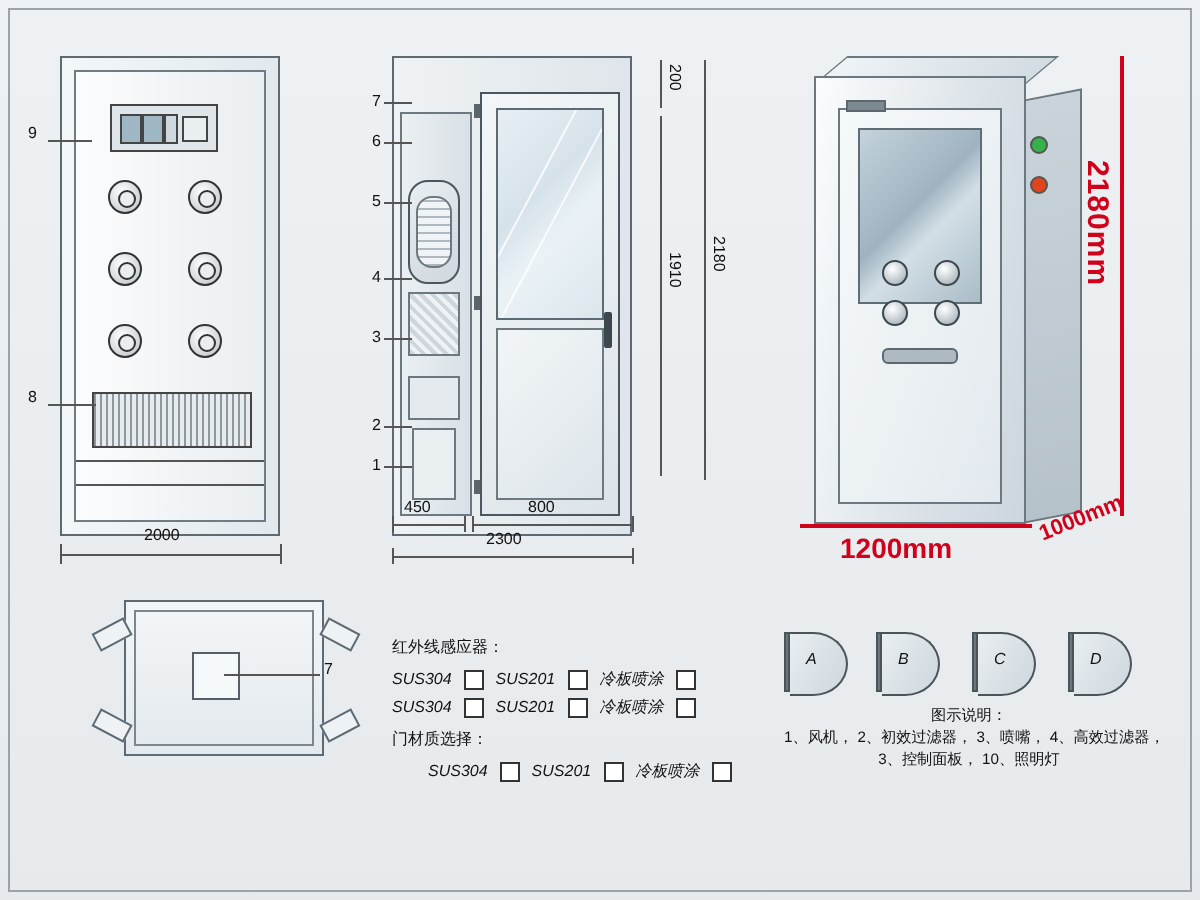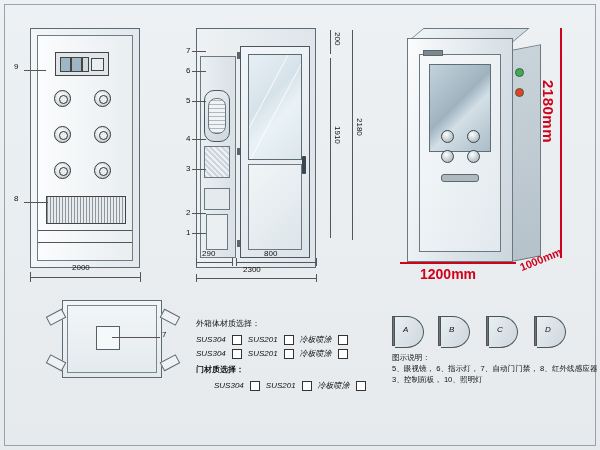--- a/index.html
+++ b/index.html
@@ -66,21 +66,21 @@
   .p3-noz{position:absolute;width:11px;height:11px;border-radius:50%;border:1.2px solid #3b464d;background:radial-gradient(circle at 38% 32%,#fff,#9aa7af);}
   .led{position:absolute;width:7px;height:7px;border-radius:50%;border:1px solid #555;}
 
   
   #matblock{left:196px;top:318px;width:175px;}
   .matrow{display:flex;align-items:center;gap:6px;margin-bottom:3px;}
   .matrow .t{font-size:8px;font-style:italic;color:#111;}
   .sq{display:inline-block;width:8px;height:8px;border:1px solid #333;background:#fff;vertical-align:middle;}
   .head{font-size:8px;color:#111;margin-bottom:2px;}
 
-  #legend{left:392px;top:352px;width:185px;}
+  #legend{left:392px;top:352px;width:185px;text-align:center;}
   #legend div{font-size:7.6px;color:#111;line-height:11px;white-space:nowrap;}
 
   
   .swing{position:absolute;width:34px;height:30px;}
   .swing .post{position:absolute;left:0;top:0;width:3px;height:30px;background:#6b767d;border:1px solid #4a5459;box-sizing:border-box;}
   .swing .leaf{position:absolute;left:3px;top:0;width:28px;height:30px;border:1px solid #4a5459;border-left:none;border-radius:0 60% 60% 0/0 50% 50% 0;background:linear-gradient(120deg,#e9eef1,#cdd7dd);}
   .swing .ltr{position:absolute;left:11px;top:9px;font-size:8px;font-style:italic;color:#111;}
 </style>
 </head>
 <body>
@@ -158,21 +158,21 @@
   <div class="abs vline" style="left:330px;top:30px;height:24px;"></div>
   <div class="abs dim" style="left:333px;top:32px;writing-mode:vertical-rl;">200</div>
   <div class="abs vline" style="left:330px;top:58px;height:180px;"></div>
   <div class="abs dim" style="left:333px;top:126px;writing-mode:vertical-rl;">1910</div>
   <div class="abs vline" style="left:352px;top:30px;height:210px;"></div>
   <div class="abs dim" style="left:355px;top:118px;writing-mode:vertical-rl;">2180</div>
 
   <div class="abs hline" style="left:196px;top:262px;width:36px;"></div>
   <div class="abs vline" style="left:196px;top:258px;height:8px;"></div>
   <div class="abs vline" style="left:232px;top:258px;height:8px;"></div>
-  <div class="abs dim" style="left:202px;top:249px;">290</div>
+  <div class="abs dim" style="left:202px;top:249px;">450</div>
 
   <div class="abs hline" style="left:236px;top:262px;width:80px;"></div>
   <div class="abs vline" style="left:236px;top:258px;height:8px;"></div>
   <div class="abs vline" style="left:316px;top:258px;height:8px;"></div>
   <div class="abs dim" style="left:264px;top:249px;text-align:right;">800</div>
 
   <div class="abs hline" style="left:196px;top:278px;width:120px;"></div>
   <div class="abs vline" style="left:196px;top:274px;height:8px;"></div>
   <div class="abs vline" style="left:316px;top:274px;height:8px;"></div>
   <div class="abs dim" style="left:243px;top:265px;">2300</div>
@@ -208,41 +208,41 @@
   <div class="abs vline" style="left:560px;top:28px;height:230px;background:#d0021b;width:2px;"></div>
   <div class="abs dim red" style="left:540px;top:80px;writing-mode:vertical-rl;font-size:15px;letter-spacing:0.5px;">2180mm</div>
 
   <div class="abs hline" style="left:400px;top:262px;width:116px;background:#d0021b;height:2px;"></div>
   <div class="abs dim red" style="left:420px;top:266px;font-size:14px;">1200mm</div>
 
   <div class="abs dim red" style="left:518px;top:262px;font-size:11px;transform:rotate(-22deg);transform-origin:left top;">1000mm</div>
 
   <div class="abs" id="matblock">
     <div class="matrow">
-      <span class="head">外箱体材质选择：</span>
+      <span class="head">红外线感应器：</span>
     </div>
     <div class="matrow">
       <span class="t">SUS304</span>
       <span class="sq"></span>
       <span class="t">SUS201</span>
       <span class="sq"></span>
       <span class="t">冷板喷涂</span>
       <span class="sq"></span>
     </div>
 
     <div class="matrow">
       <span class="t">SUS304</span>
       <span class="sq"></span>
       <span class="t">SUS201</span>
       <span class="sq"></span>
       <span class="t">冷板喷涂</span>
       <span class="sq"></span>
     </div>
 
-    <div class="matrow" style="margin-top:5px;font-weight:bold;">
+    <div class="matrow" style="margin-top:5px;">
       <span class="head">门材质选择：</span>
     </div>
     <div class="matrow" style="padding-left:18px;">
       <span class="t">SUS304</span>
       <span class="sq"></span>
       <span class="t">SUS201</span>
       <span class="sq"></span>
       <span class="t">冷板喷涂</span>
       <span class="sq"></span>
     </div>
@@ -264,16 +264,16 @@
     <div class="ltr">C</div>
   </div>
   <div class="swing" style="left:534px;top:316px;">
     <div class="post"></div>
     <div class="leaf"></div>
     <div class="ltr">D</div>
   </div>
 
   <div class="abs" id="legend">
     <div>图示说明：</div>
-    <div>5、眼视镜， 6、指示灯， 7、自动门门禁， 8、红外线感应器</div>
+    <div>1、风机， 2、初效过滤器， 3、喷嘴， 4、高效过滤器，</div>
     <div>3、控制面板， 10、照明灯</div>
   </div>
 </div>
 
 </body></html>

